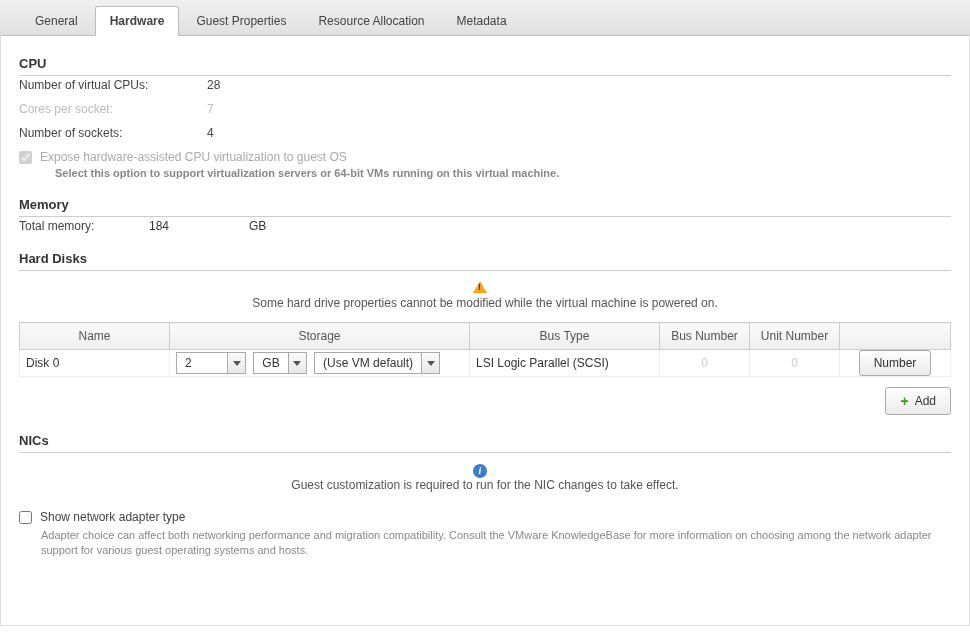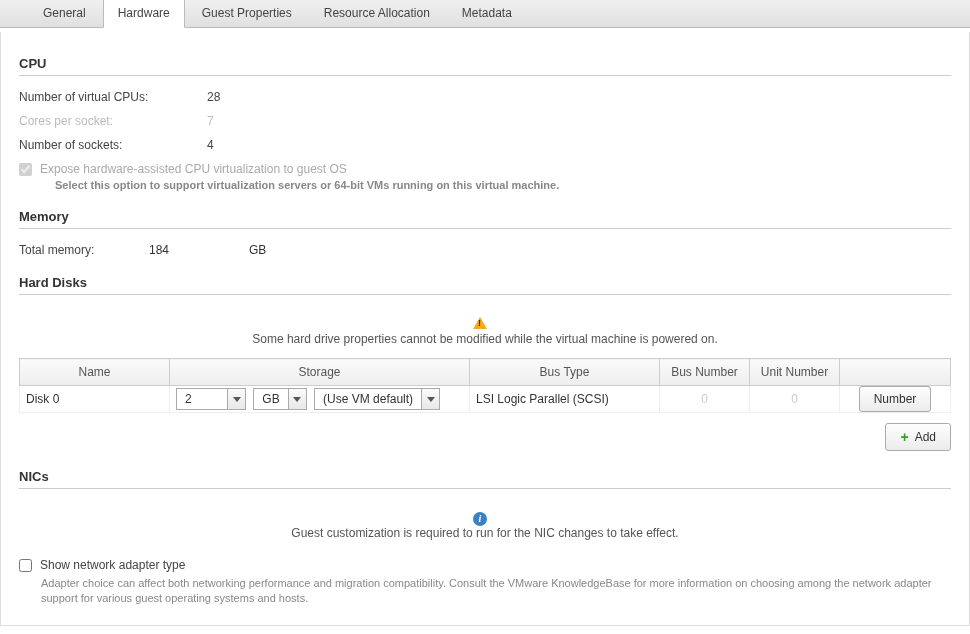--- a/index.html
+++ b/index.html
@@ -1,26 +1,26 @@
 <!DOCTYPE html>
 <html><head>
 <meta charset="utf-8">
 <style>
 * { box-sizing: border-box; margin: 0; padding: 0; }
 body { font-family: Arial, sans-serif; font-size: 12px; color: #333; background: #fff; width: 970px; height: 634px; overflow: hidden; position: relative; }
-.tab-bar { background: linear-gradient(#f0f0f0, #e0e0e0); height: 28px; display: flex; align-items: flex-end; border-bottom: 1px solid #bbb; padding-left: 28px; text-align: center; }
+.tab-bar { background: linear-gradient(#f0f0f0, #e0e0e0); height: 36px; display: flex; align-items: flex-end; border-bottom: 1px solid #bbb; padding-left: 20px; text-align: center; }
 .tab { padding: 7px 14px; color: #444; cursor: pointer; border: 1px solid transparent; border-bottom: none; margin-right: 2px; font-size: 12px; }
-.tab.active { background: #fff; border: 1px solid #bbb; border-bottom: 1px solid #fff; border-radius: 3px 3px 0 0; margin-bottom: -1px; font-weight: normal; }
+.tab.active { background: #fff; border: 1px solid #bbb; border-bottom: 1px solid #fff; border-radius: 3px 3px 0 0; margin-bottom: -1px; font-weight: bold; }
 .content-wrapper { position: absolute; top: 32px; left: 0; right: 0; bottom: 8px; border: 1px solid #ddd; border-top: none; overflow: hidden; }
 .scroll-area { height: 100%; overflow-y: scroll; padding: 24px 18px 8px 18px; }
 .scroll-area::-webkit-scrollbar { width: 16px; }
 .scroll-area::-webkit-scrollbar-track { background: #f1f1f1; }
 .scroll-area::-webkit-scrollbar-thumb { background: #c1c1c1; border: 2px solid #f1f1f1; }
 .scroll-area::-webkit-scrollbar-button { background: #e8e8e8; height: 16px; border: 1px solid #ccc; }
-.section-title { font-size: 13px; color: #333; font-weight: bold; border-bottom: 1px solid #ccc; padding-bottom: 4px; margin-bottom: 14px; margin-top: 18px; }
+.section-title { font-size: 13px; color: #333; font-weight: bold; border-bottom: 1px solid #ccc; padding-bottom: 4px; margin-bottom: 2px; margin-top: 18px; }
 .section-title:first-child { margin-top: 0; }
 .kv { display: flex; margin-bottom: 10px; font-size: 12px; gap: 20px; }
 .kv .label { width: 168px; color: #444; }
 .kv .value { color: #444; }
 .kv.disabled .label, .kv.disabled .value { color: #bbb; }
 .checkbox-row { display: flex; align-items: flex-start; margin-top: 4px; }
 .checkbox-row input { margin-right: 8px; margin-top: 1px; }
 .checkbox-row .ck-label { color: #aaa; font-size: 12px; }
 .checkbox-row .ck-label.enabled { color: #444; }
 .hint { font-size: 11px; color: #888; margin-left: 36px; margin-top: 3px; margin-bottom: 10px; font-weight: bold; }

